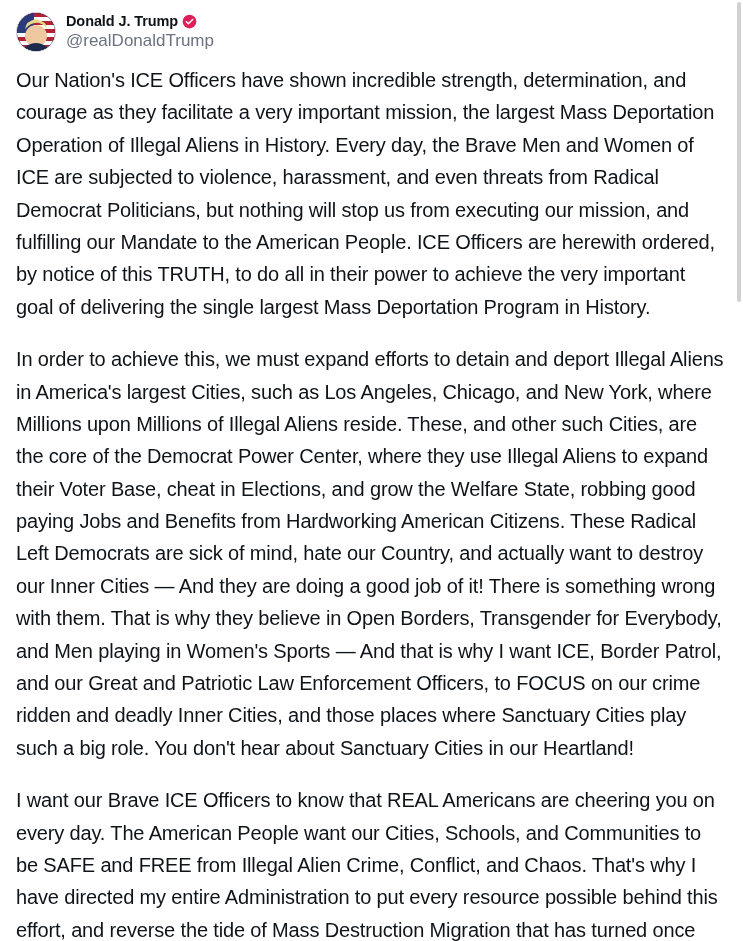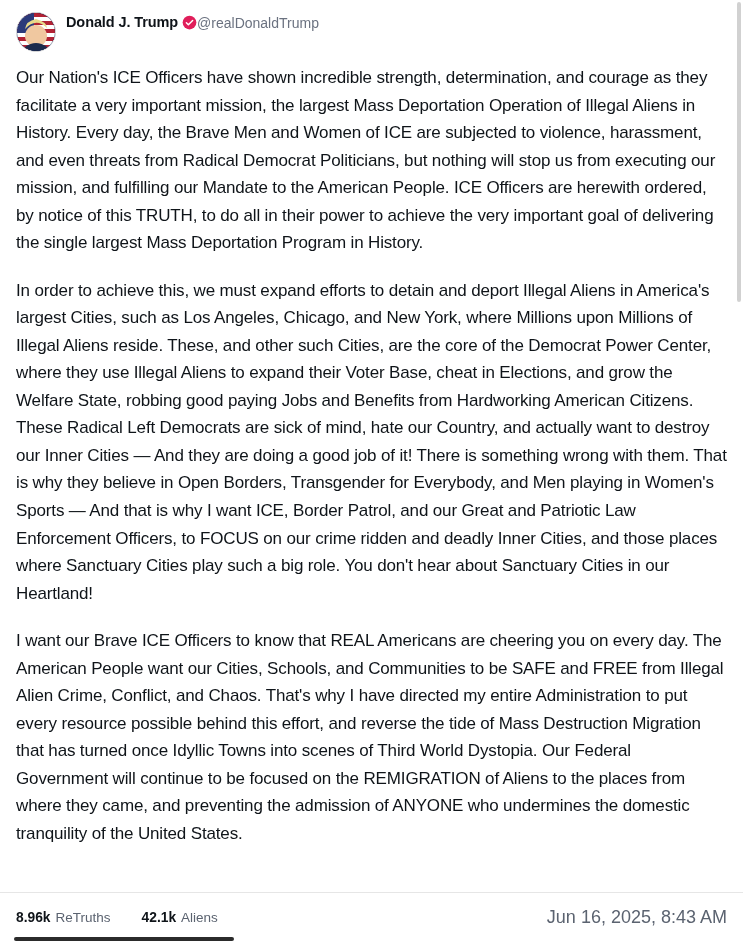--- a/index.html
+++ b/index.html
@@ -31,21 +31,21 @@
     flex: 0 0 38px;
     margin-right: 10px;
     overflow: hidden;
     position: relative;
     background: #1b2a5e;
     border: 1px solid #d9d9d9;
   }
   .avatar svg { display: block; width: 100%; height: 100%; }
   .identity {
     display: flex;
-    flex-direction: row;
+    flex-direction: column;
     justify-content: center;
     padding-top: 1px;
   }
   .name-row {
     display: flex;
     align-items: center;
     gap: 4px;
   }
   .display-name {
     font-size: 14.5px;
@@ -53,29 +53,29 @@
     color: #0f1419;
     letter-spacing: -0.1px;
   }
   .verified {
     width: 15px;
     height: 15px;
     display: inline-block;
     line-height: 0;
   }
   .handle {
-    font-size: 14px;
+    font-size: 17px;
     color: #6b7280;
     margin-top: 2px;
   }
   .body {
     padding: 8px 16px 0 16px;
   }
   .para {
-    font-size: 17px;
+    font-size: 20px;
     line-height: 1.62;
     color: #0f1419;
     margin: 0 0 20px 0;
     letter-spacing: -0.15px;
   }
   .para:last-child { margin-bottom: 10px; }
   .footer {
     position: absolute;
     left: 0;
     right: 0;

